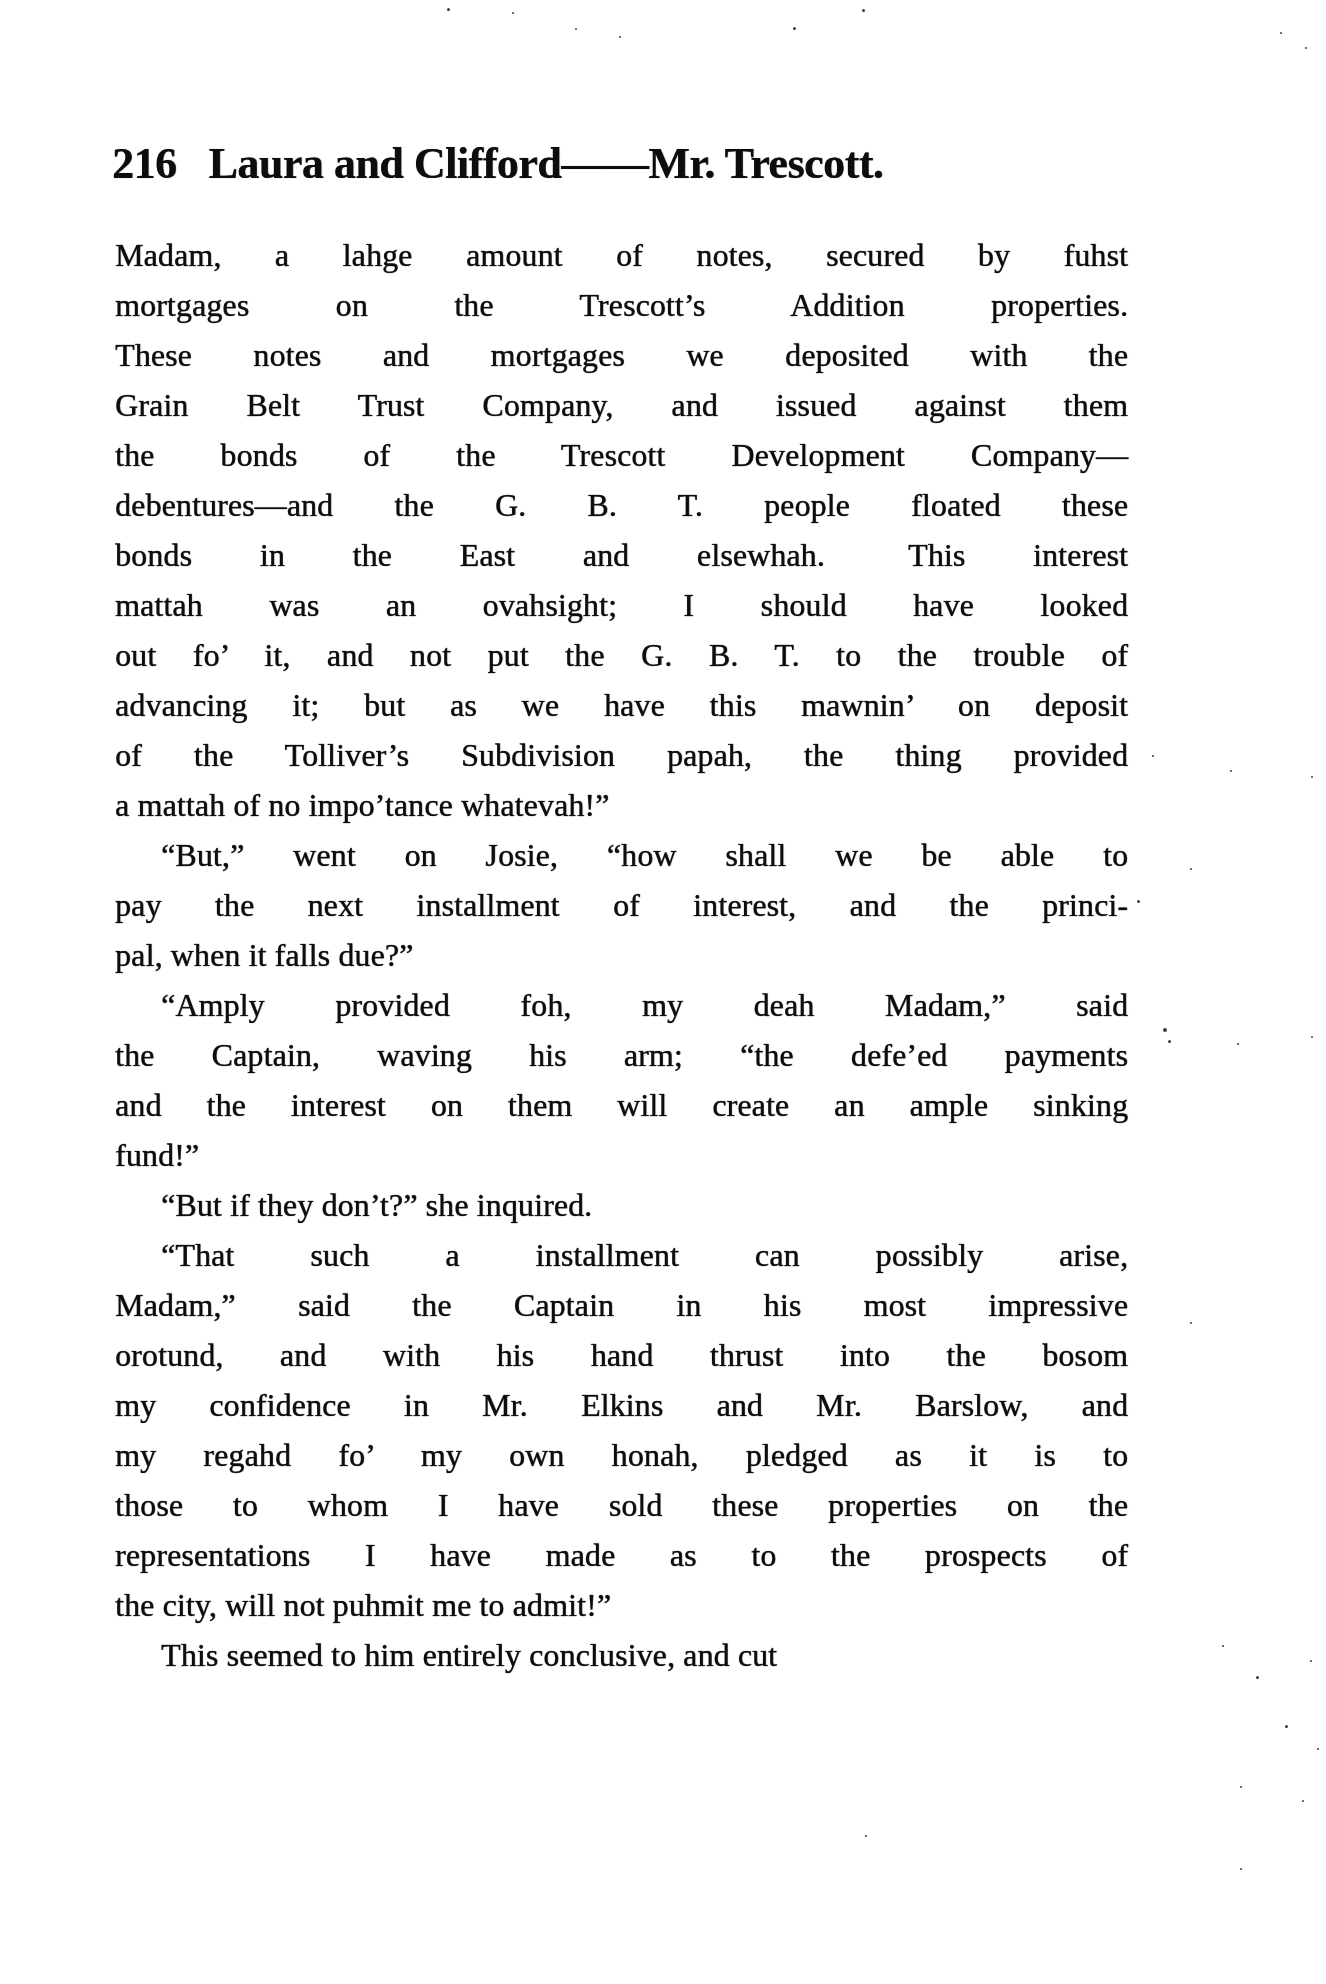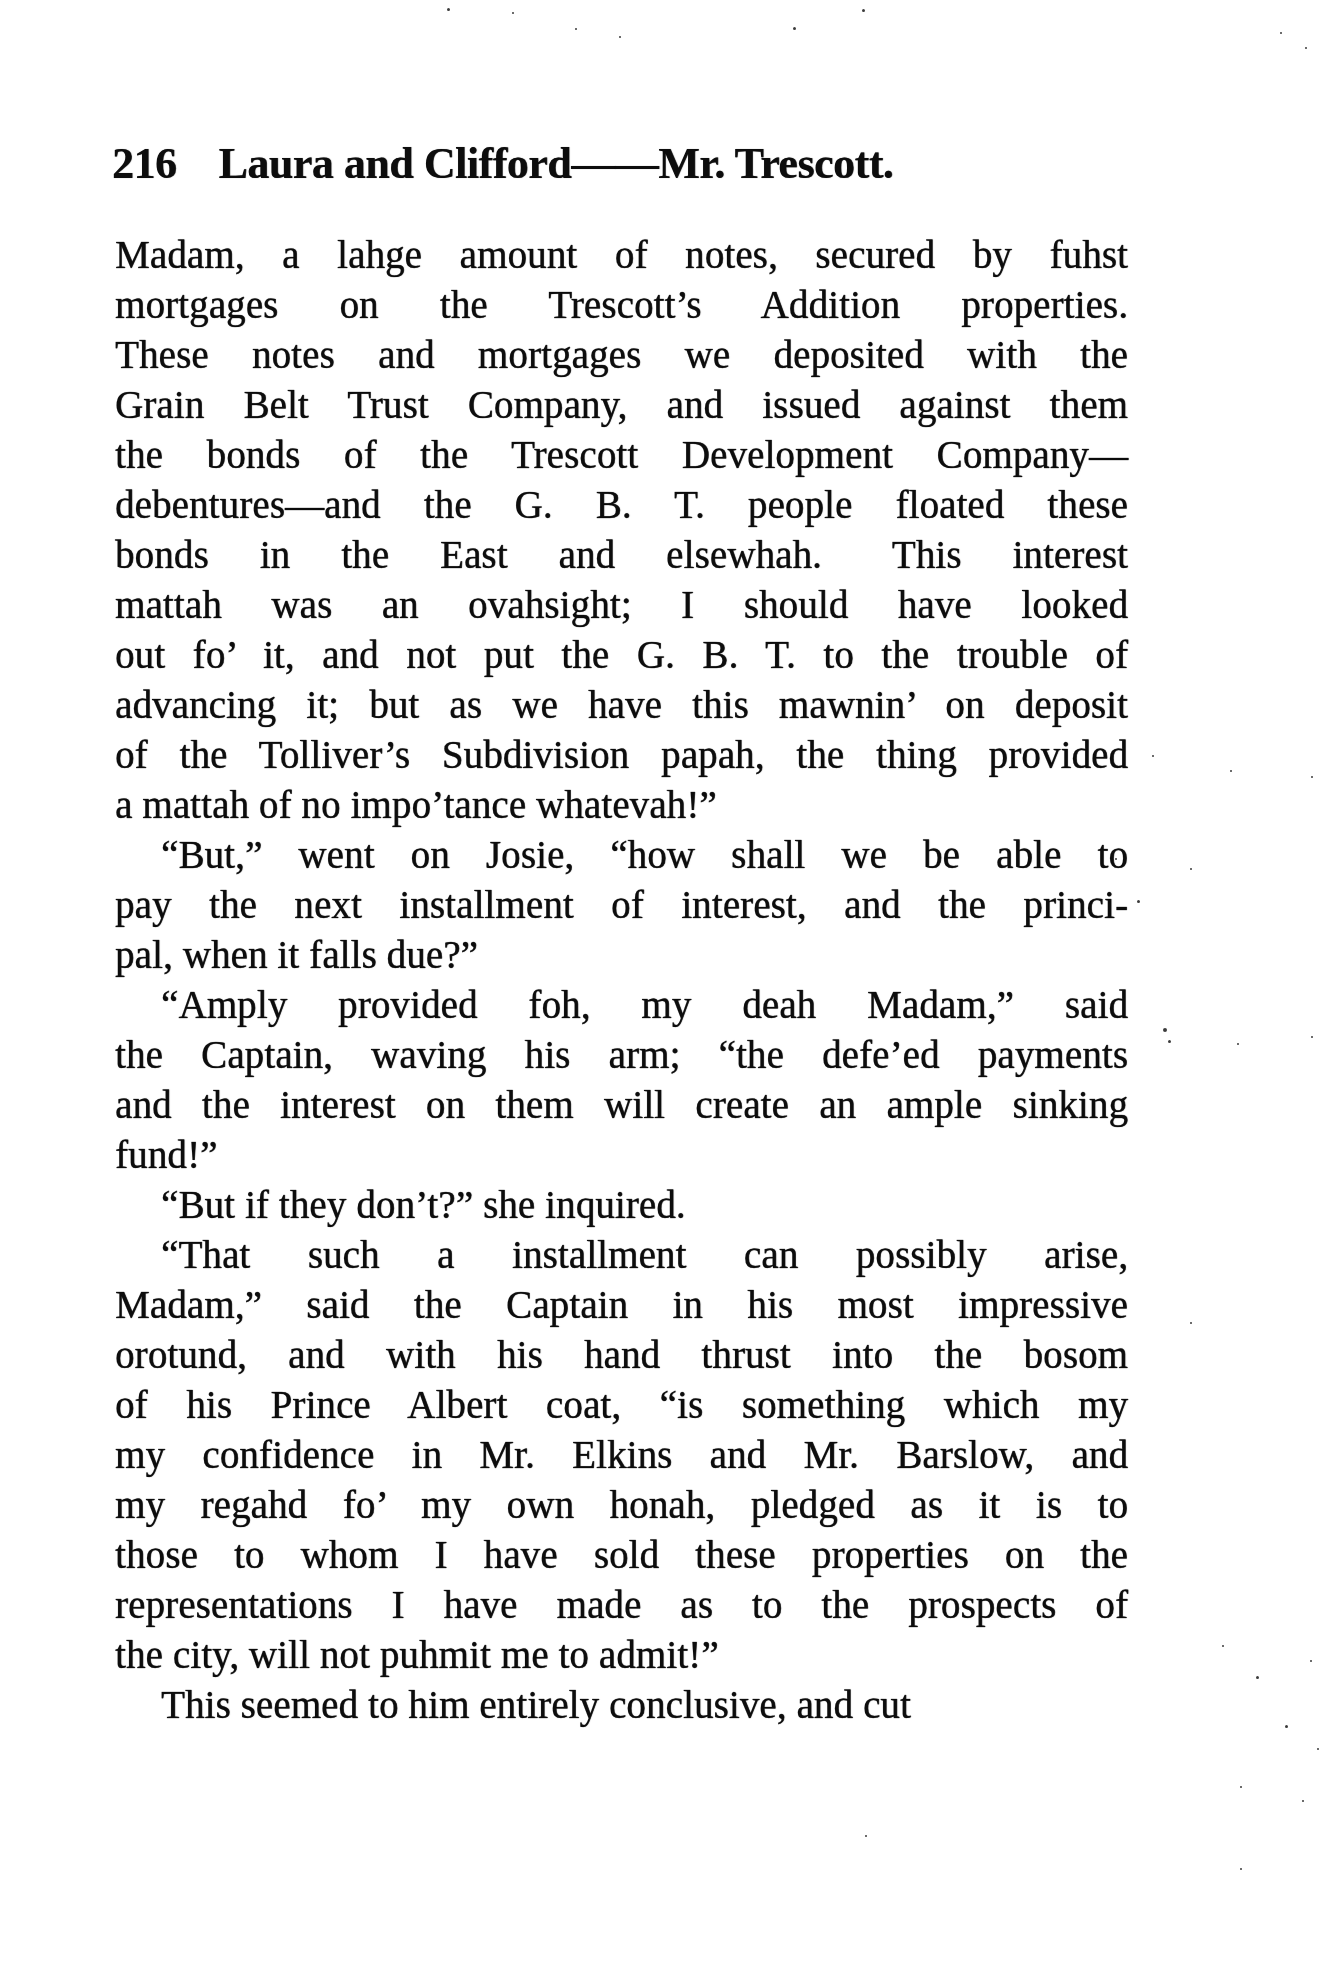--- a/index.html
+++ b/index.html
@@ -17,32 +17,32 @@
     left: 112px;
     top: 139px;
     height: 50px;
     line-height: 50px;
     font-size: 44px;
     font-weight: bold;
     letter-spacing: -0.5px;
     white-space: nowrap;
     text-shadow: 0.5px 0.4px 0.7px rgba(0,0,0,0.75);
   }
-  .running-header .pagenum { margin-right: 42px; text-align: right; }
+  .running-header .pagenum { margin-right: 32px; text-align: right; }
   .body-text {
     position: absolute;
     left: 115px;
     top: 230px;
     width: 1013px;
   }
   .para { margin: 0; padding: 0; }
   .line {
     height: 50px;
     line-height: 50px;
-    font-size: 39px;
+    font-size: 32px;
     white-space: nowrap;
     text-align: justify;
     text-align-last: justify;
     letter-spacing: 0.1px;
     text-shadow: 0.5px 0.4px 0.7px rgba(0,0,0,0.72);
     -webkit-text-stroke: 0.3px rgba(0,0,0,0.45);
   }
   .line.last { text-align-last: left; }
   .para.indented .line:first-child { text-indent: 46px; }
   .speck {
@@ -85,21 +85,20 @@
         <div class="line">and the interest on them will create an ample sinking</div>
         <div class="line last">fund!”</div>
       </div>
       <div class="para indented">
         <div class="line last">“But if they don’t?” she inquired.</div>
       </div>
       <div class="para indented">
         <div class="line">“That such a installment can possibly arise,</div>
         <div class="line">Madam,” said the Captain in his most impressive</div>
         <div class="line">orotund, and with his hand thrust into the bosom</div>
-        <div class="line">of his Prince Albert coat, “is something which my</div>
         <div class="line">my confidence in Mr. Elkins and Mr. Barslow, and</div>
         <div class="line">my regahd fo’ my own honah, pledged as it is to</div>
         <div class="line">those to whom I have sold these properties on the</div>
         <div class="line">representations I have made as to the prospects of</div>
         <div class="line last">the city, will not puhmit me to admit!”</div>
       </div>
       <div class="para indented">
         <div class="line last">This seemed to him entirely conclusive, and cut</div>
       </div>
     </div>

